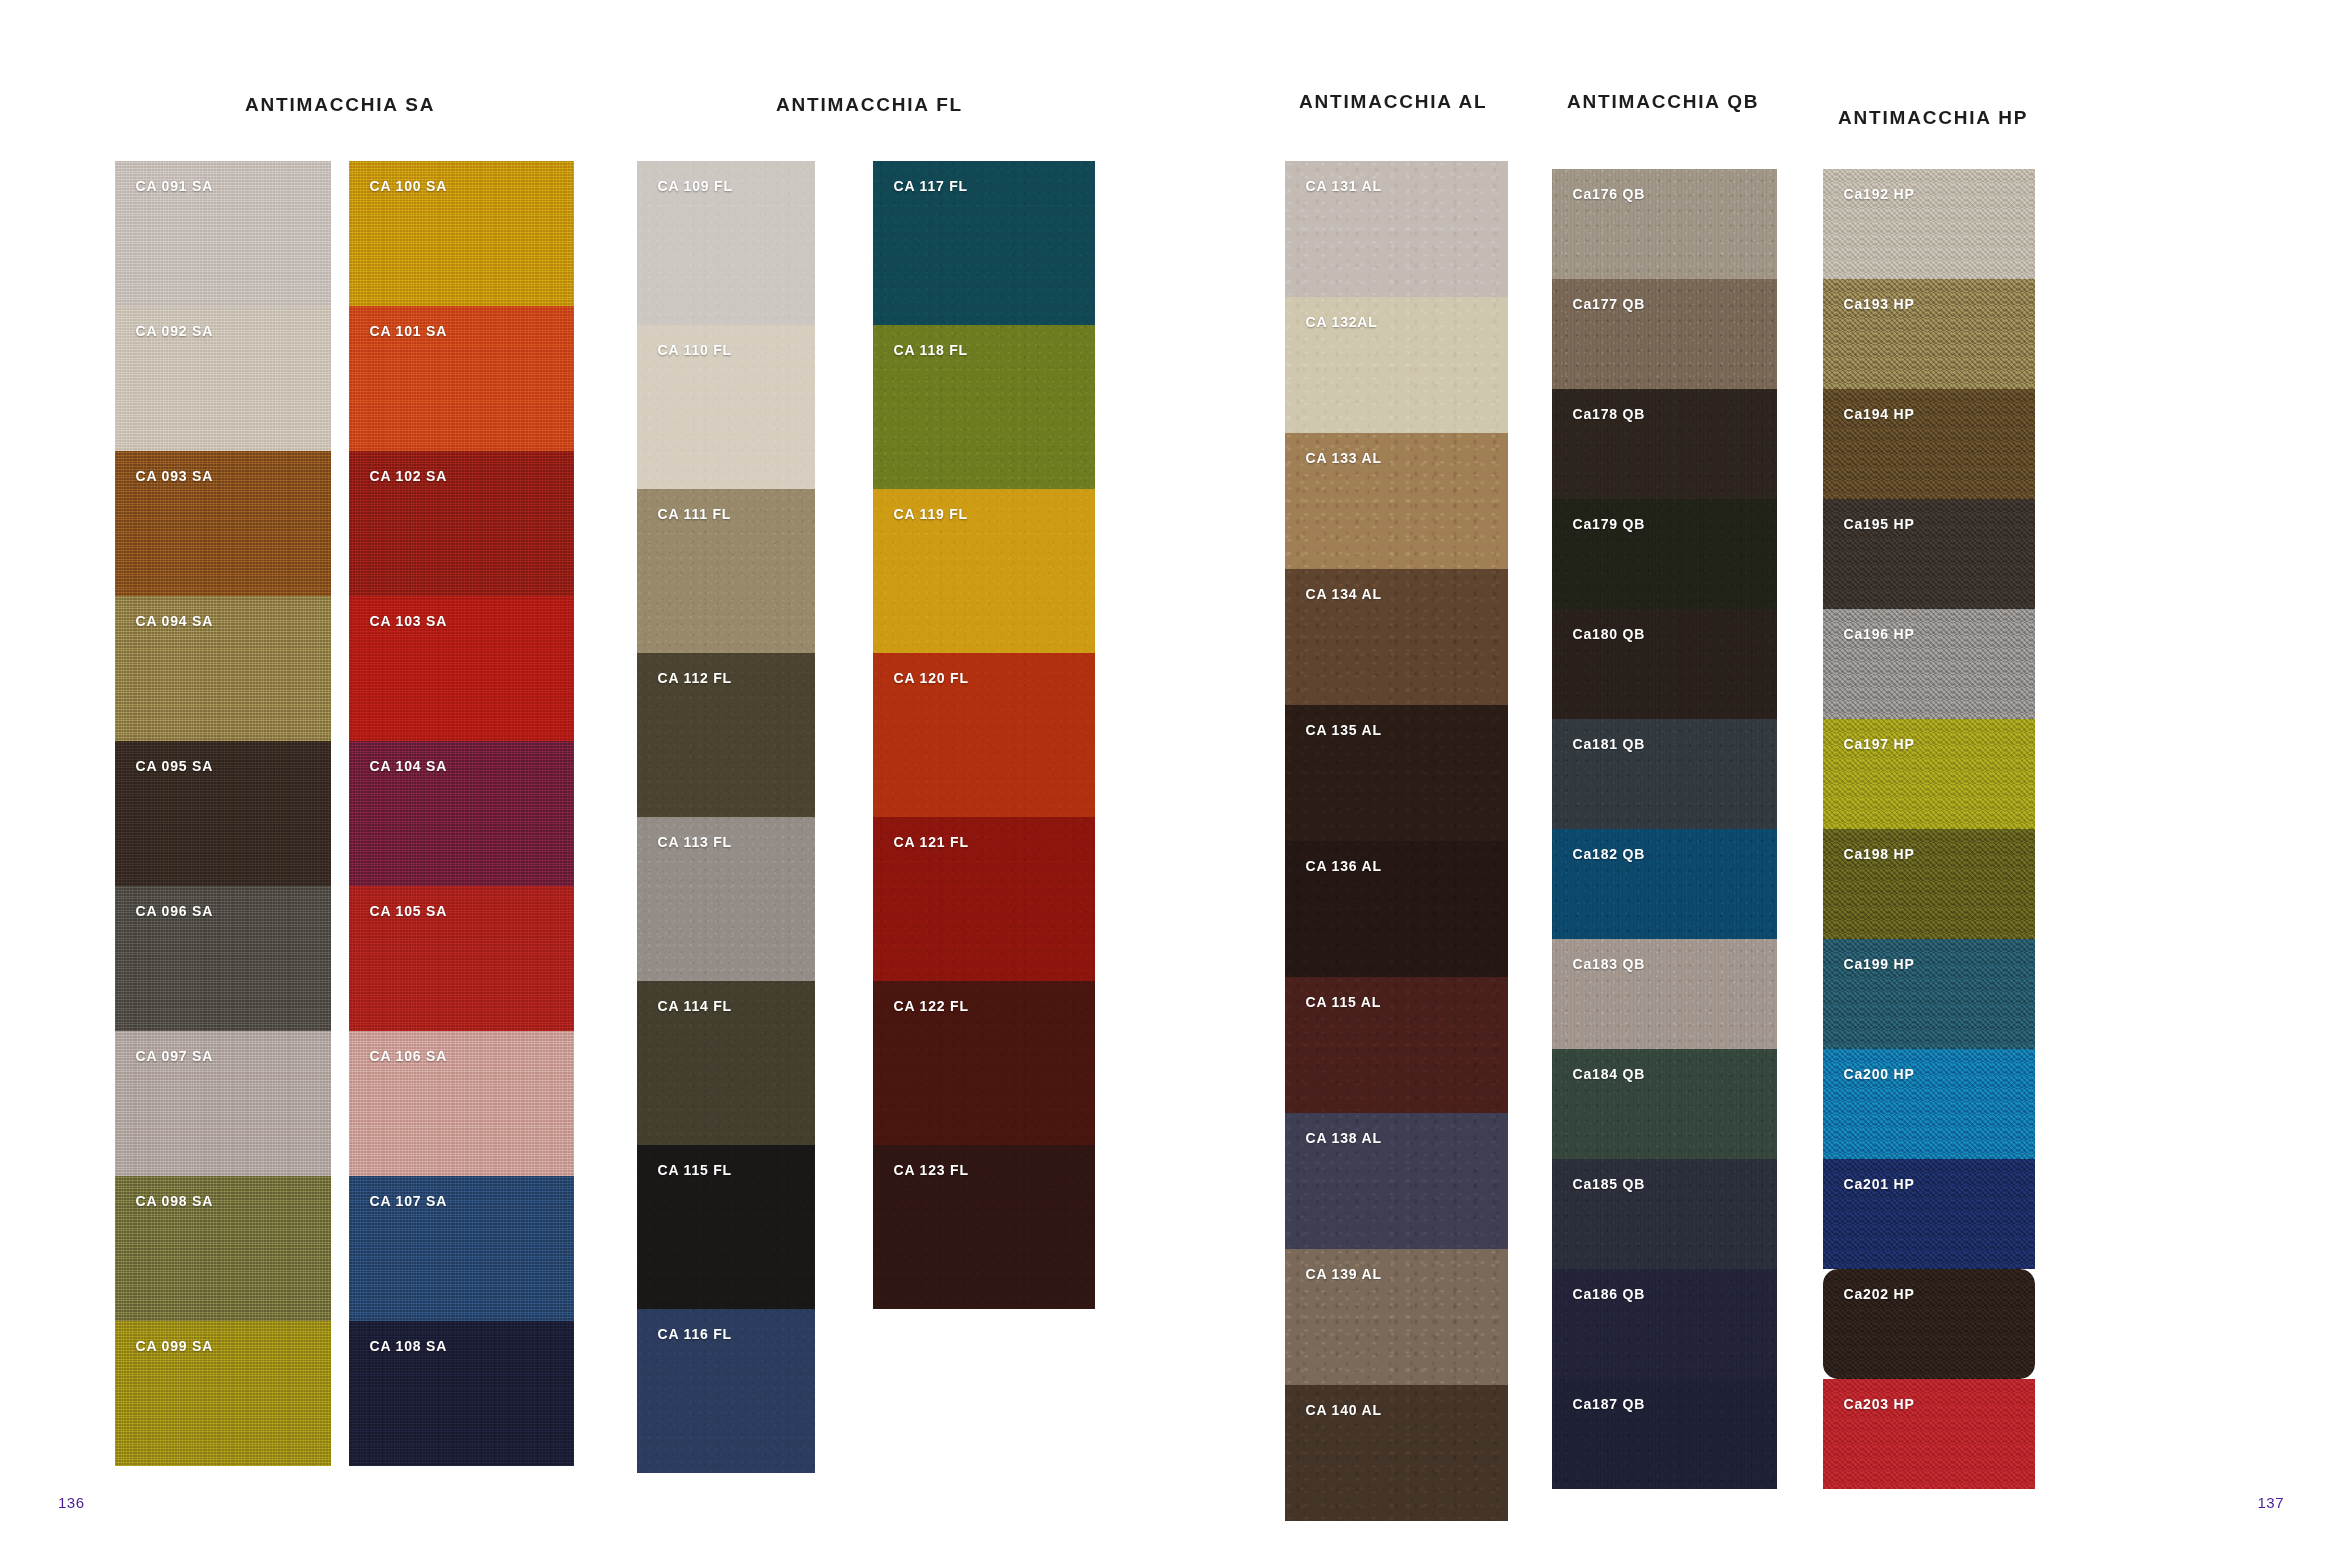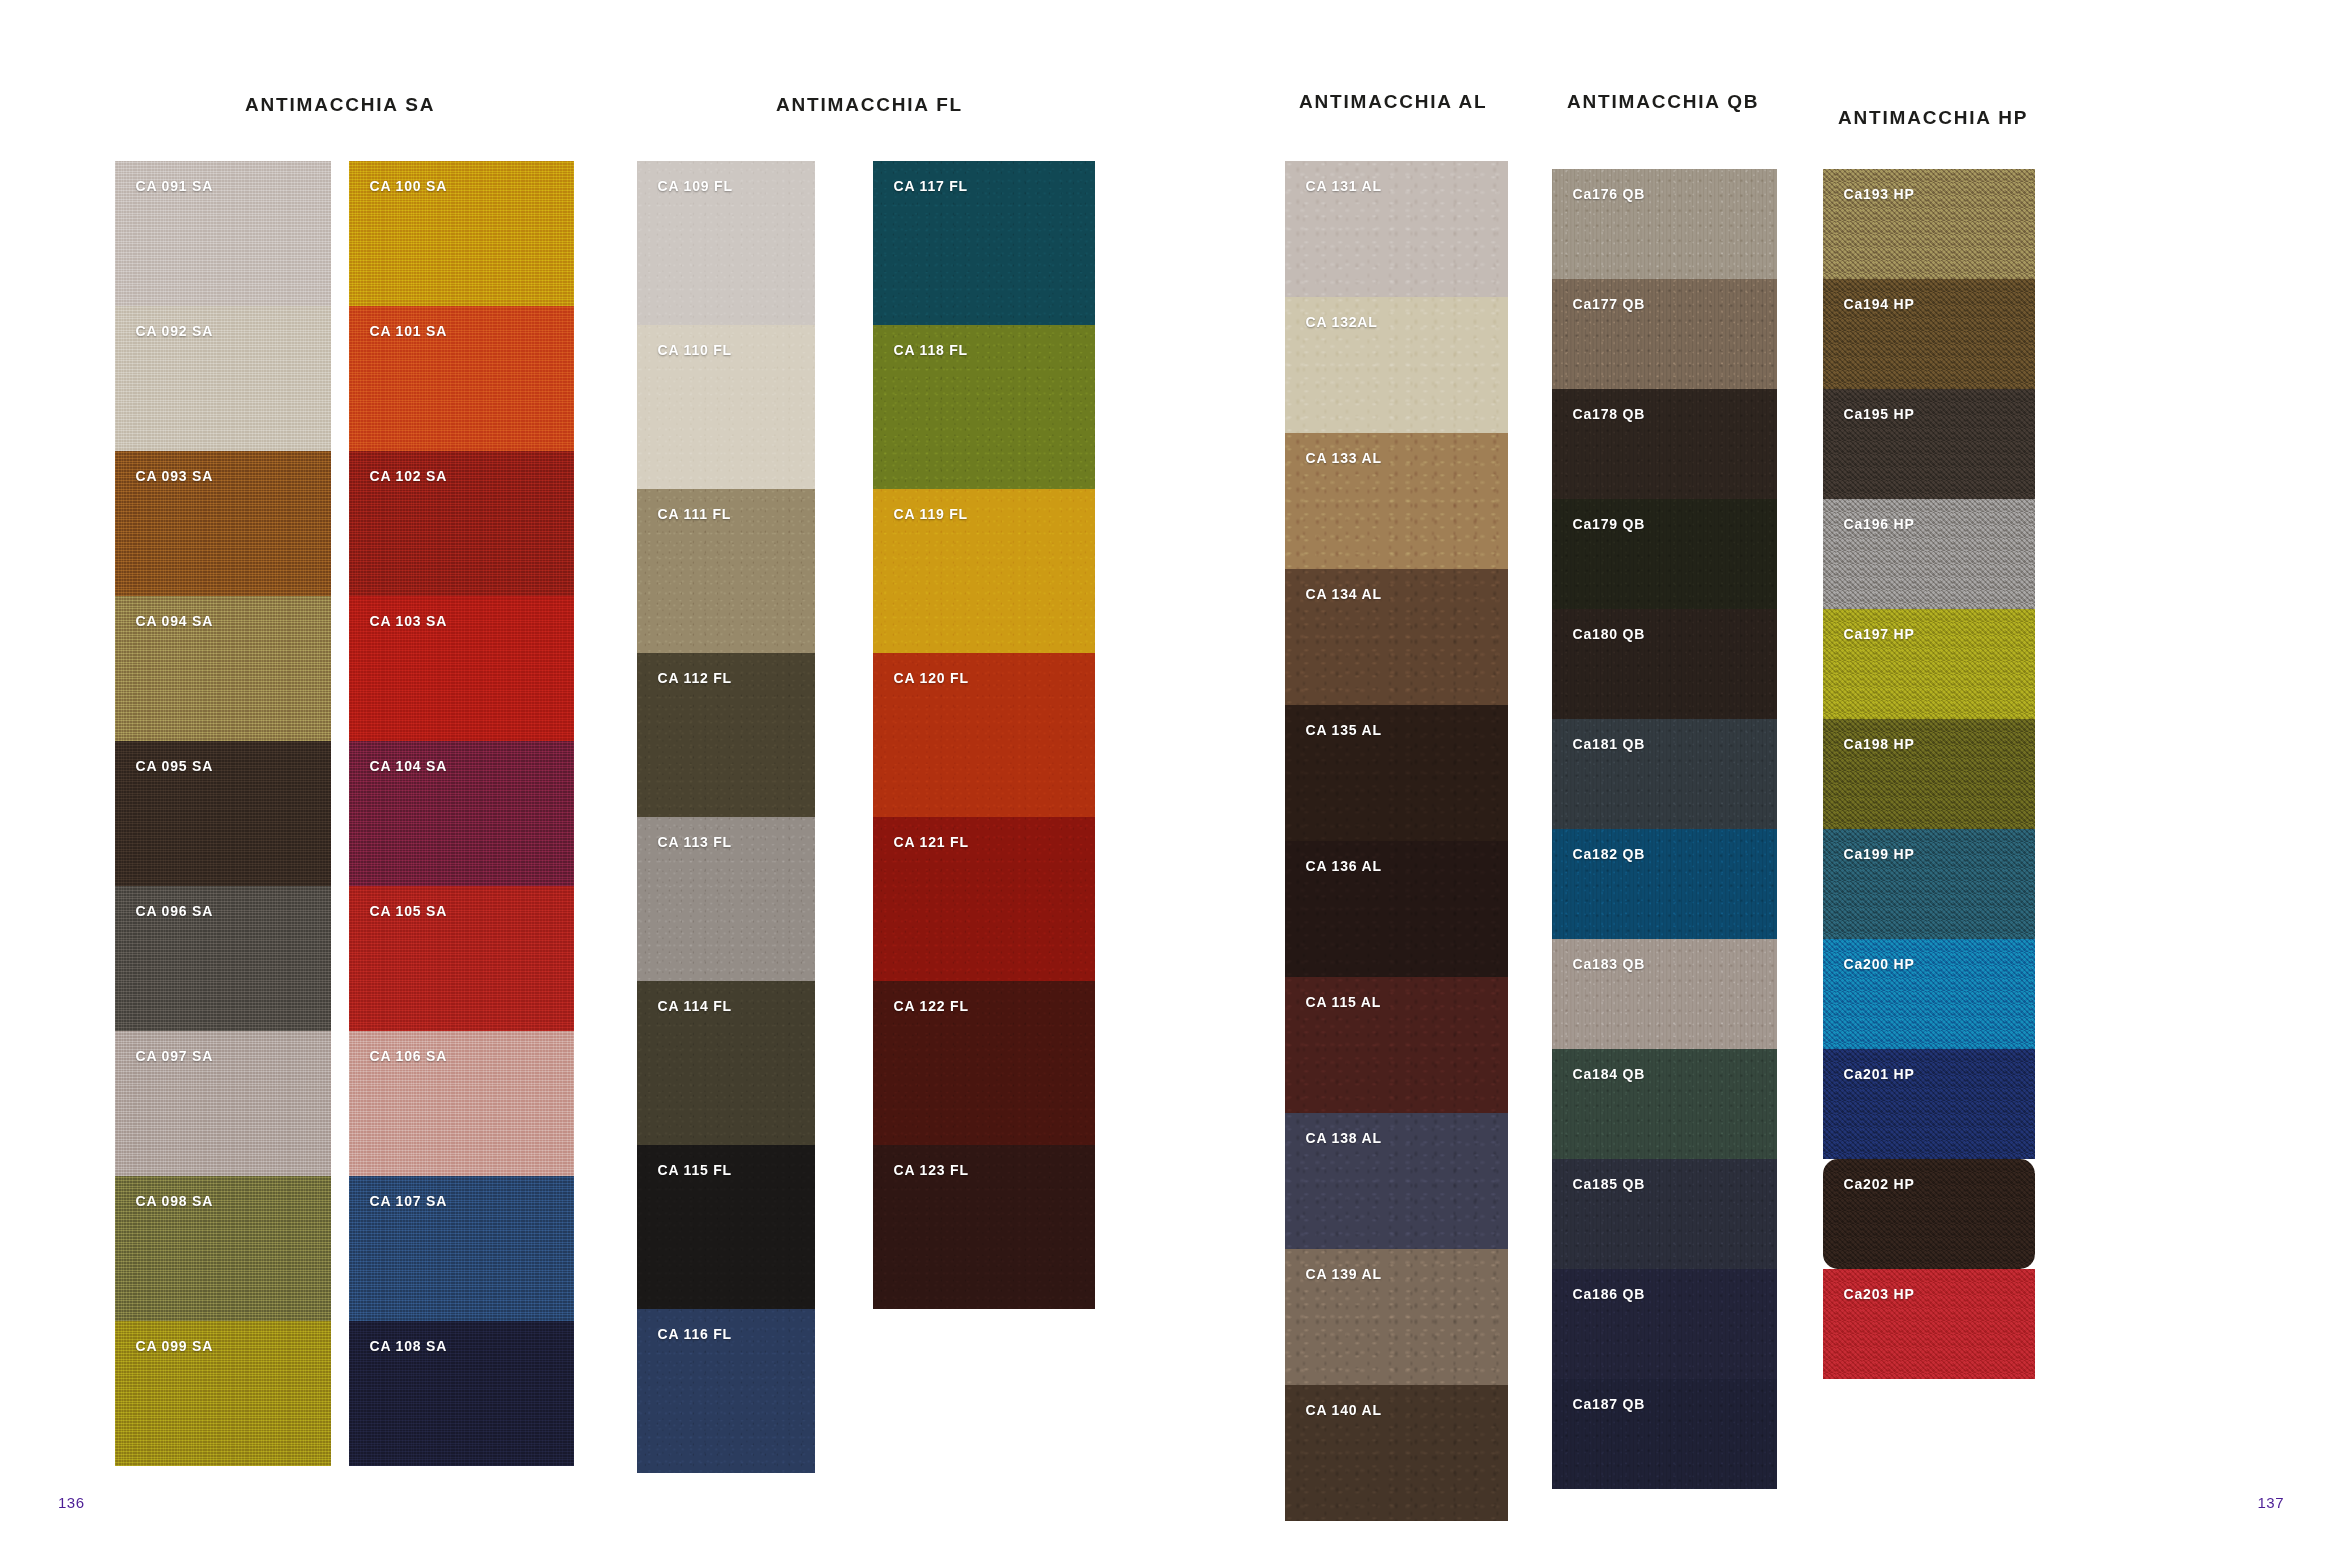--- a/index.html
+++ b/index.html
@@ -347,20 +347,24 @@
           <div class="tex tex-boucle"></div>
           <div class="swatch-label">Ca186 QB</div>
         </div>
         <div class="swatch" style="height: 110px; background: rgb(31, 33, 54);">
           <div class="tex tex-boucle"></div>
           <div class="swatch-label">Ca187 QB</div>
         </div>
       </div>
       <div class="section-title" style="left: 1838px; top: 91px; margin-top: 16px;">ANTIMACCHIA HP</div>
       <div class="col" style="left: 1823px; top: 169px; width: 212px;">
+        <div class="swatch" style="height: 110px; background: rgb(188, 180, 167);">
+          <div class="tex tex-herring"></div>
+          <div class="swatch-label">Ca192 HP</div>
+        </div>
         <div class="swatch" style="height: 110px; background: rgb(138, 122, 77);">
           <div class="tex tex-herring"></div>
           <div class="swatch-label">Ca193 HP</div>
         </div>
         <div class="swatch" style="height: 110px; background: rgb(90, 70, 38);">
           <div class="tex tex-herring"></div>
           <div class="swatch-label">Ca194 HP</div>
         </div>
         <div class="swatch" style="height: 110px; background: rgb(56, 48, 42);">
           <div class="tex tex-herring"></div>

